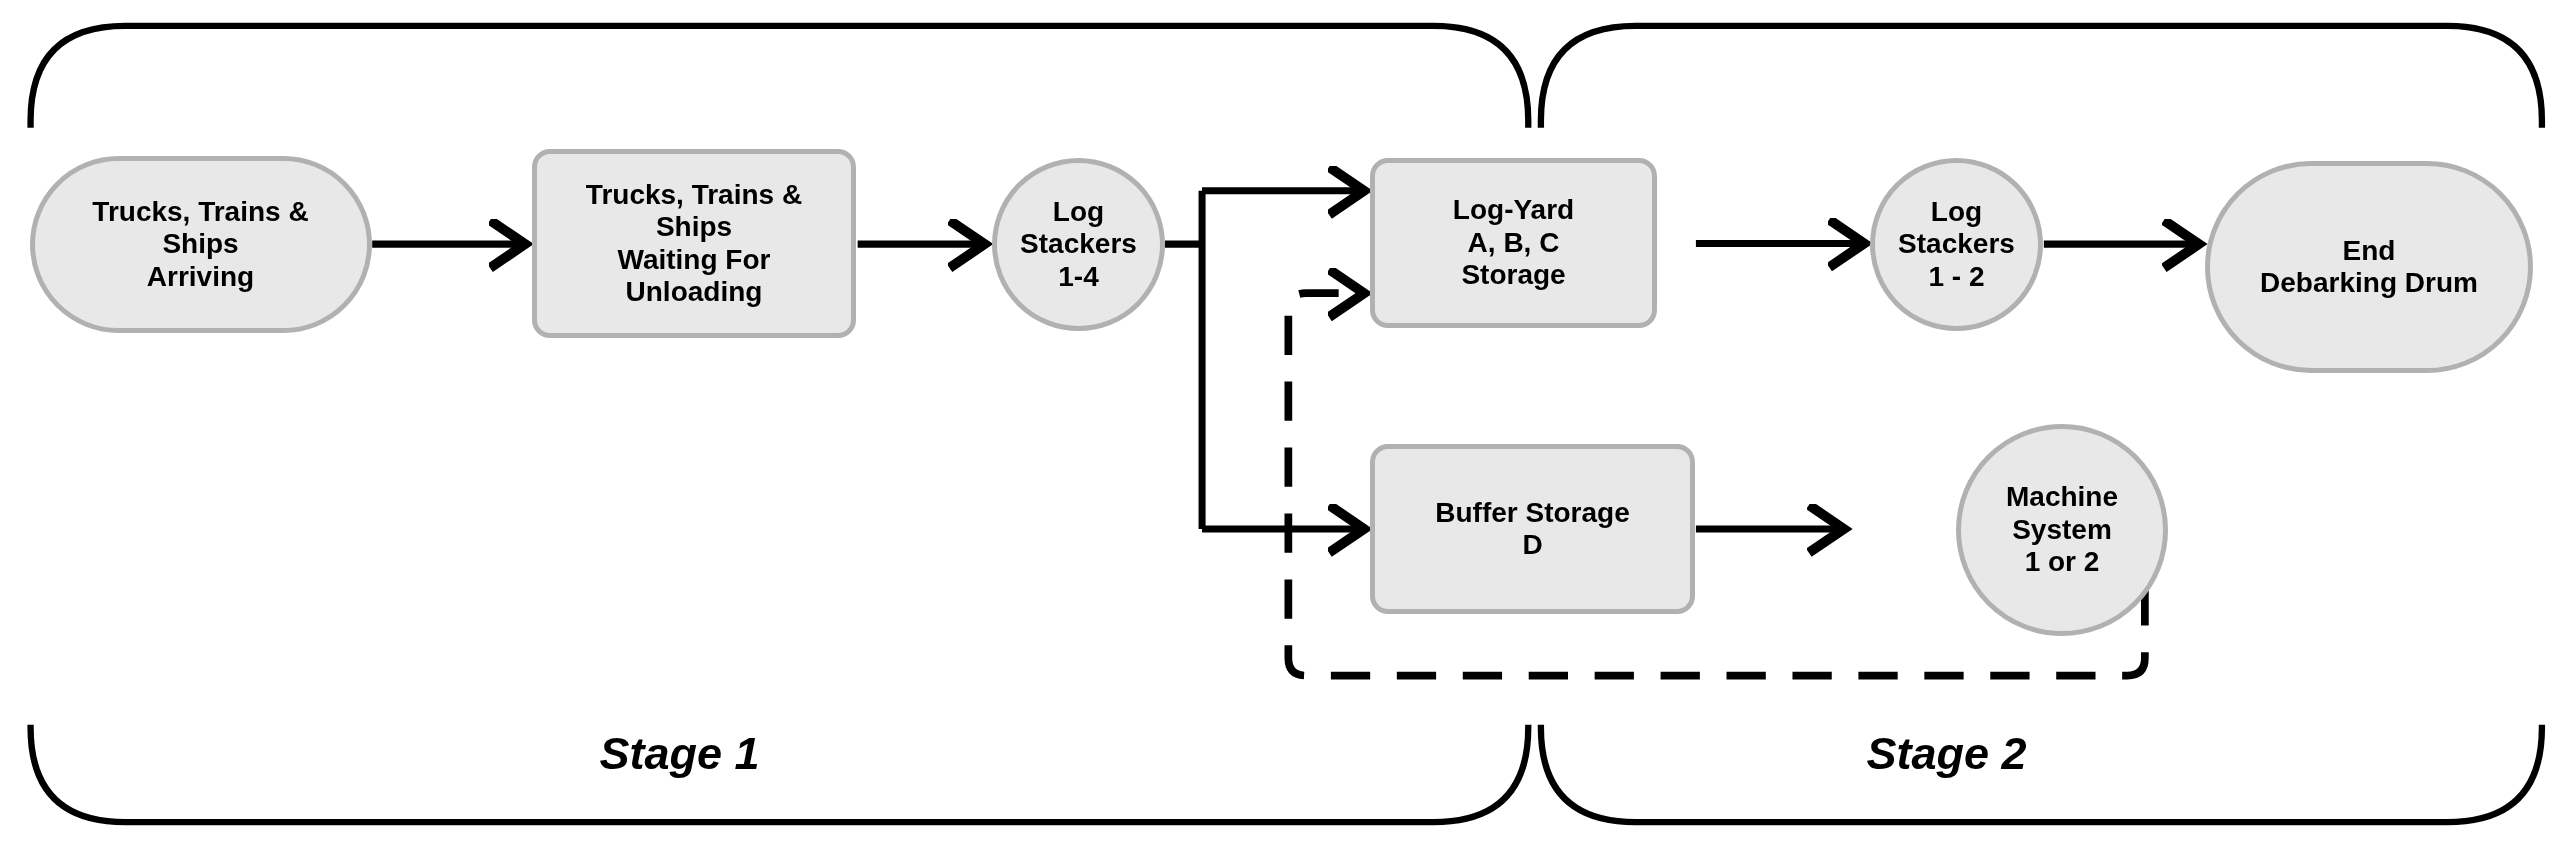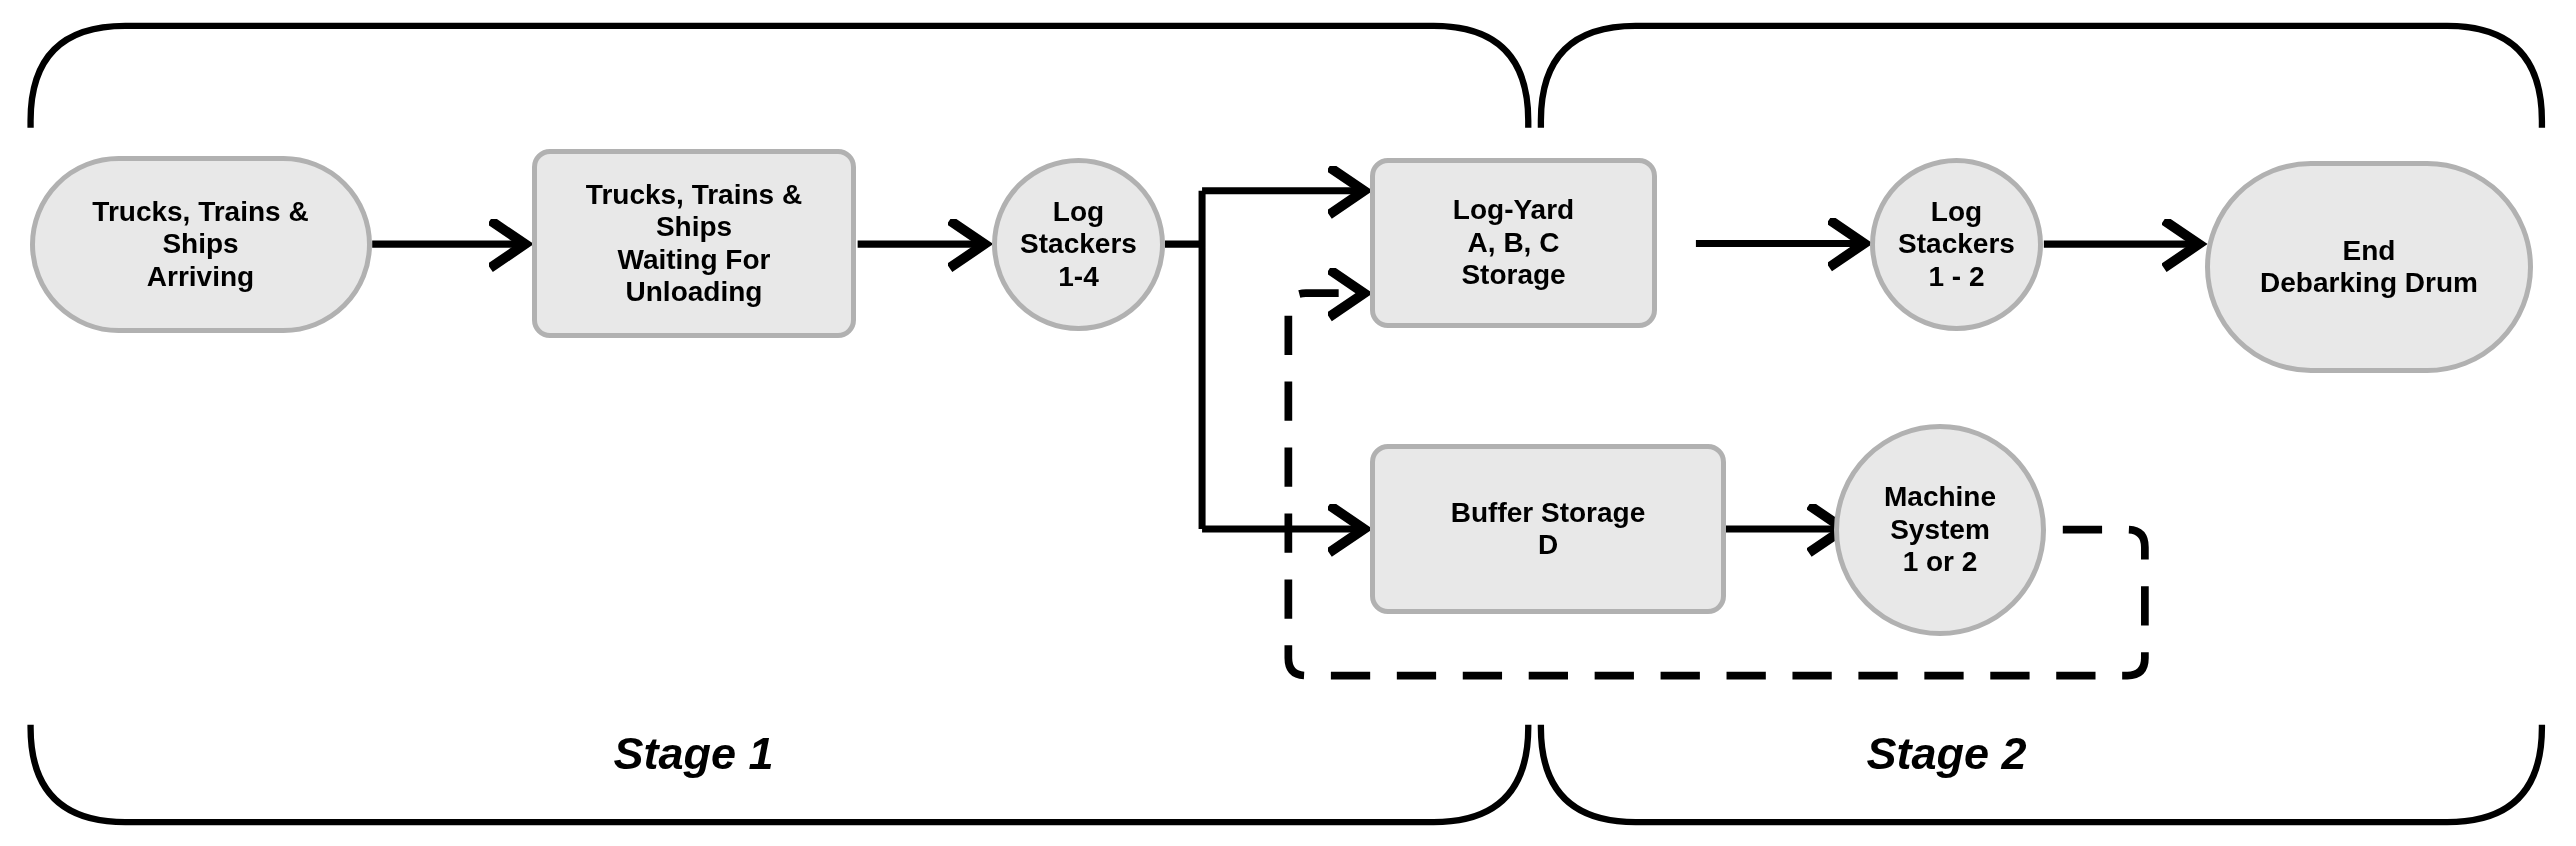--- a/index.html
+++ b/index.html
@@ -81,23 +81,23 @@
 A, B, C
 Storage</div>
 
 <div class="node circle" style="left:1870px;top:158px;width:173px;height:173px;">Log
 Stackers
 1 - 2</div>
 
 <div class="node stadium" style="left:2205px;top:161px;width:328px;height:212px;">End
 Debarking Drum</div>
 
-<div class="node rect" style="left:1370px;top:444px;width:356px;height:170px;">Buffer Storage
+<div class="node rect" style="left:1370px;top:444px;width:325px;height:170px;">Buffer Storage
 D</div>
 
-<div class="node circle" style="left:1834px;top:424px;width:212px;height:212px;">Machine
+<div class="node circle" style="left:1956px;top:424px;width:212px;height:212px;">Machine
 System
 1 or 2</div>
 
-<div class="stage-label" style="left:483px;top:728px;">Stage 1</div>
+<div class="stage-label" style="left:469px;top:728px;">Stage 1</div>
 
 <div class="stage-label" style="left:1736px;top:728px;text-align:center;">Stage 2</div>
 
 
 </body></html>

